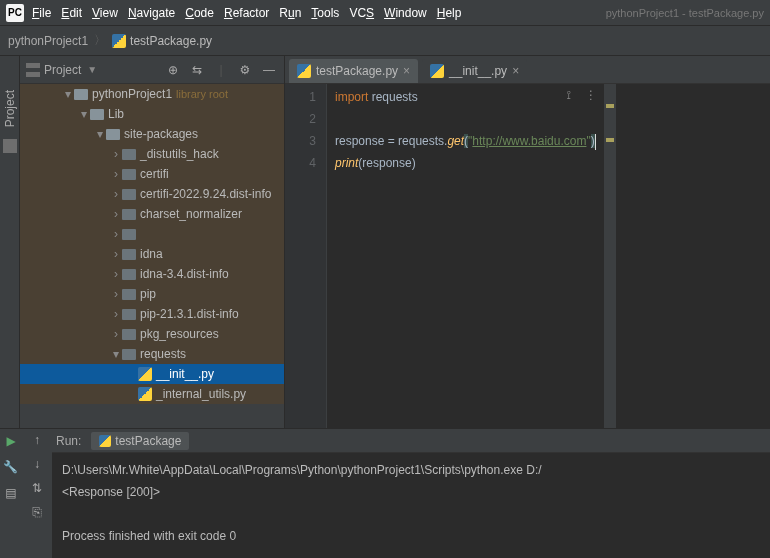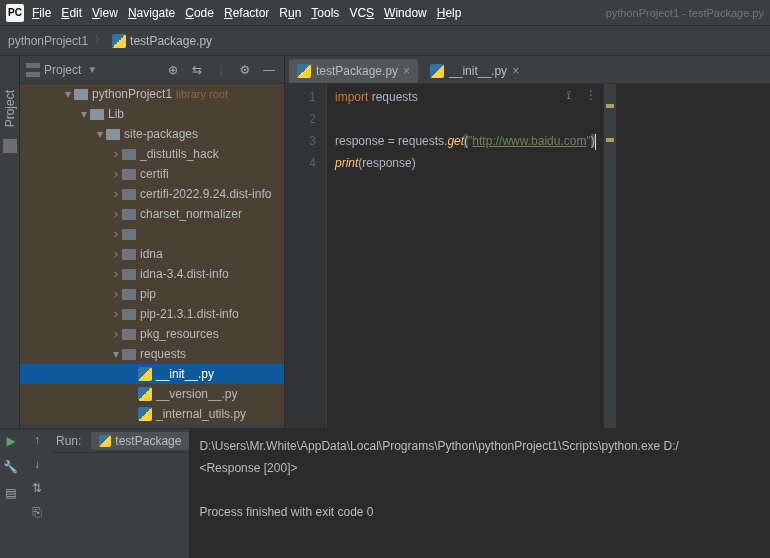--- a/index.html
+++ b/index.html
@@ -66,21 +66,21 @@
 .editor-toolbar{position:absolute; top:2px; right:4px; display:flex; gap:4px;}
 .small-ico{width:18px;height:18px;color:#888;display:flex;align-items:center;justify-content:center;cursor:pointer;}
 
 
 .runpane { height:130px; border-top:1px solid #2b2b2b; display:flex; }
 .runpane-left{ width:22px; background:#3c3f41; display:flex; flex-direction:column; align-items:center; padding-top:4px; gap:10px;}
 .runpane-left .ico{width:16px;height:16px;display:flex;align-items:center;justify-content:center;cursor:pointer;}
 .run-play{color:#59a869;}
 .runpane-mid{ width:30px; background:#3c3f41; display:flex; flex-direction:column; align-items:center; padding-top:4px; gap:10px;}
 .runpane-mid .ico{color:#aaa;}
-.runbody{ flex:1; display:flex; flex-direction:row;}
+.runbody{ flex:1; display:flex; flex-direction:column;}
 .runtab-row{height:24px; background:#3c3f41; border-bottom:1px solid #323232; display:flex; align-items:center; padding-left:4px; gap:10px;}
 .runtab-row .lbl{color:#aaa;}
 .runtab{display:flex;align-items:center;gap:4px;background:#4e5254;padding:2px 8px;border-radius:2px;}
 .runtab .pyi{width:12px;height:12px;background:linear-gradient(135deg,#3572A5 50%,#FFD43B 50%);border-radius:2px;}
 .runconsole{flex:1;background:#2b2b2b;color:#bbb;font-family:Consolas,monospace;font-size:13px;line-height:21px;padding:6px 10px;white-space:pre;overflow:hidden;}
 </style>
 </head>
 <body>
 
 <div class="titlebar">
@@ -200,24 +200,20 @@
           <span class="arrow">▾</span>
           <span class="folder dark"></span>
           <span>requests</span>
         </div>
       <div class="tree-row sel" style="padding-left:118px">
           <span class="pyfile"></span>
           <span>__init__.py</span>
         </div>
       <div class="tree-row librow" style="padding-left:118px">
           <span class="pyfile"></span>
-          <span>__version__.py</span>
-        </div>
-      <div class="tree-row librow" style="padding-left:118px">
-          <span class="pyfile"></span>
           <span>_internal_utils.py</span>
         </div>
     </div>
   </div>
 
   <div class="editorwrap">
     <div class="tabs">
       <div class="tab">
         <span class="pyi"></span>
         <span>testPackage.py</span>

